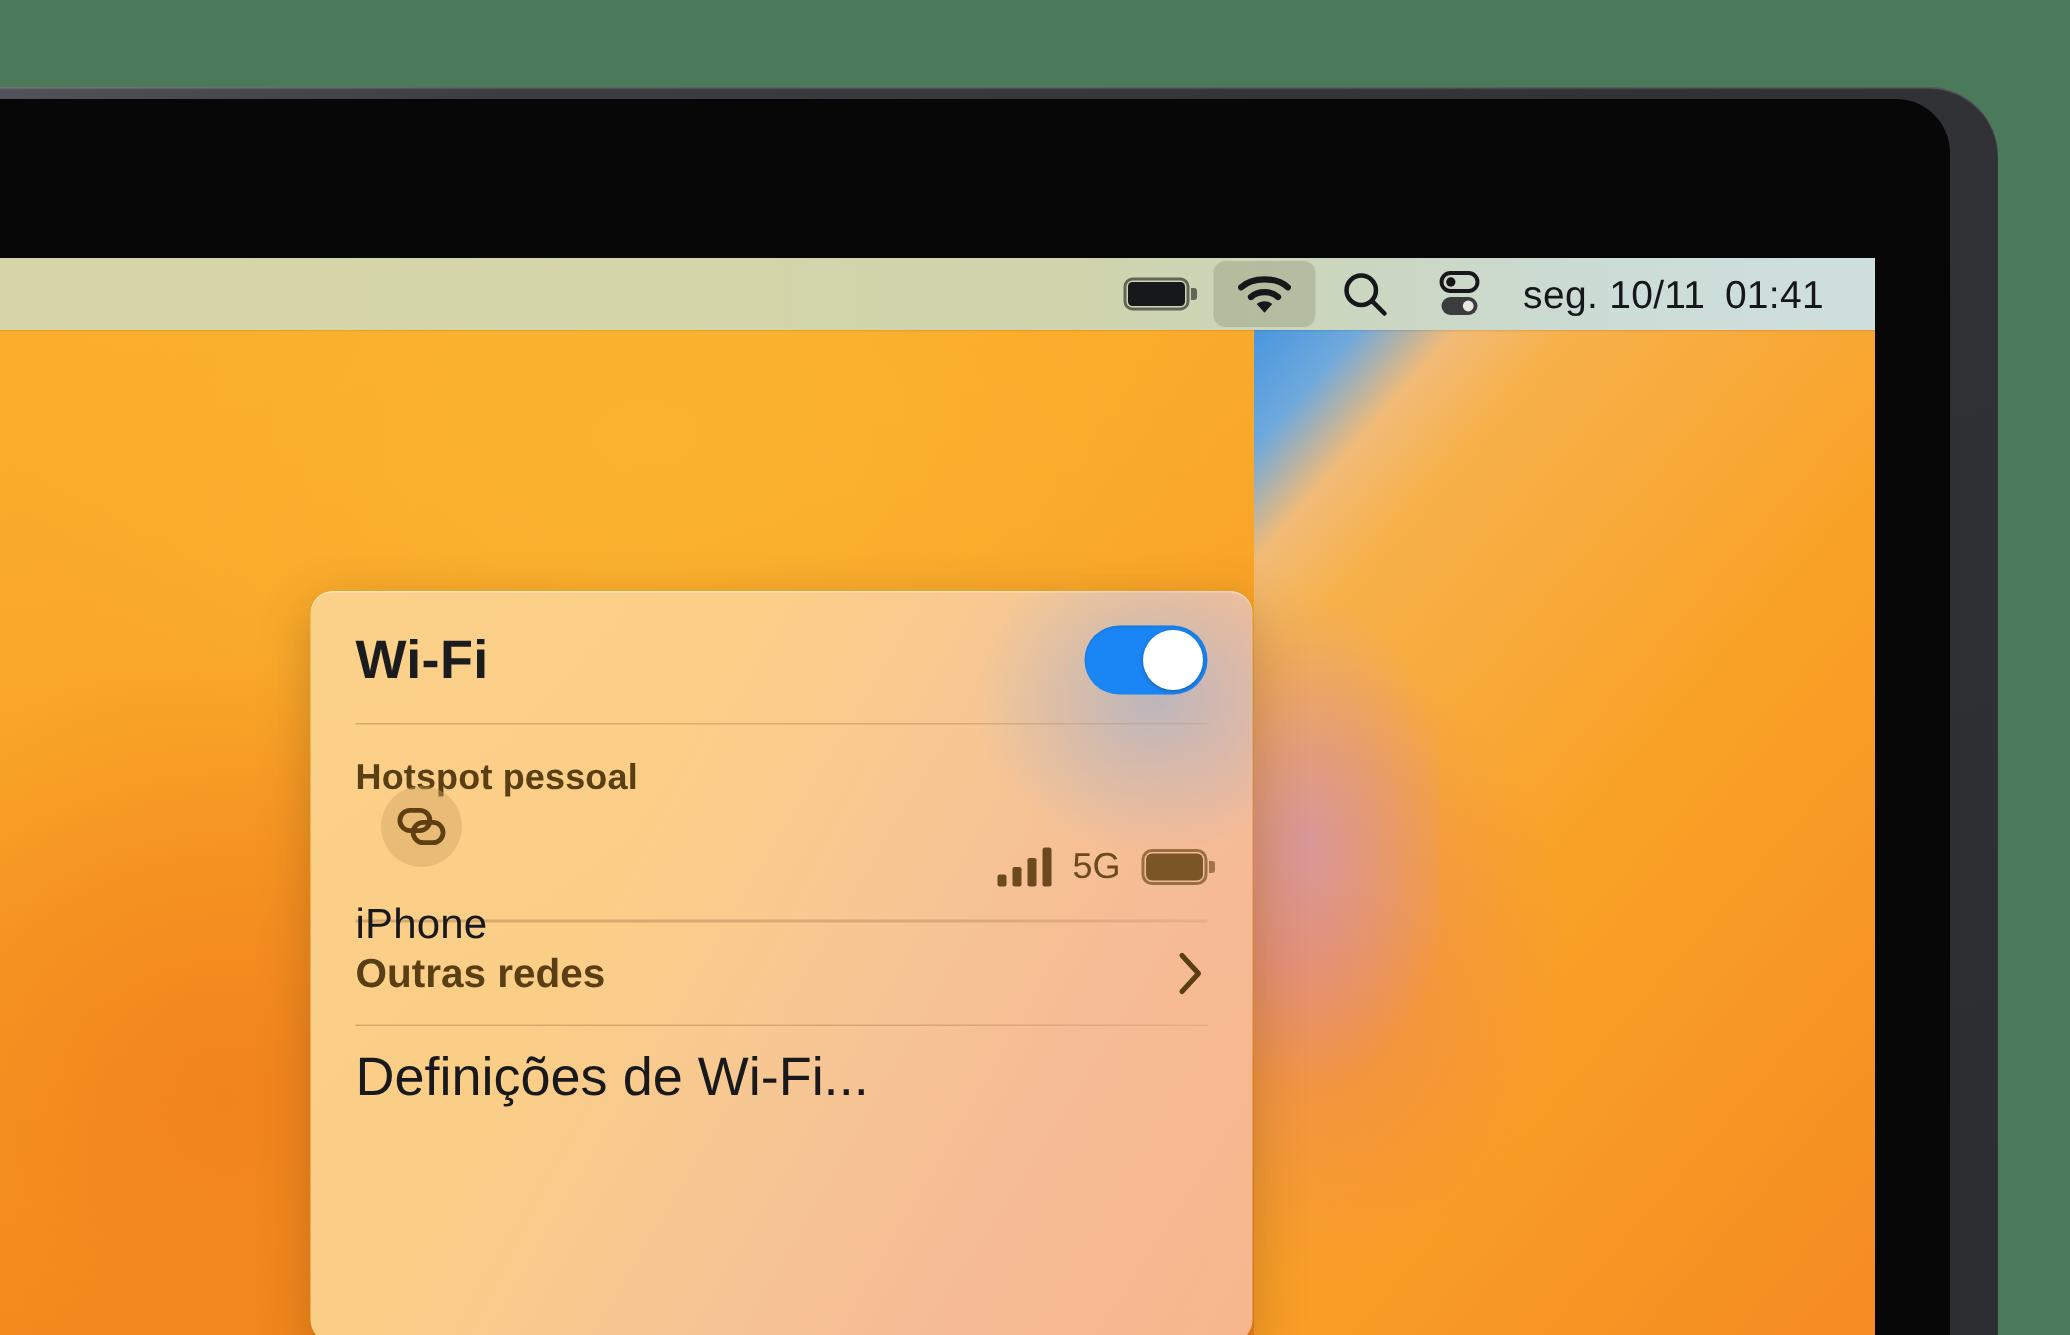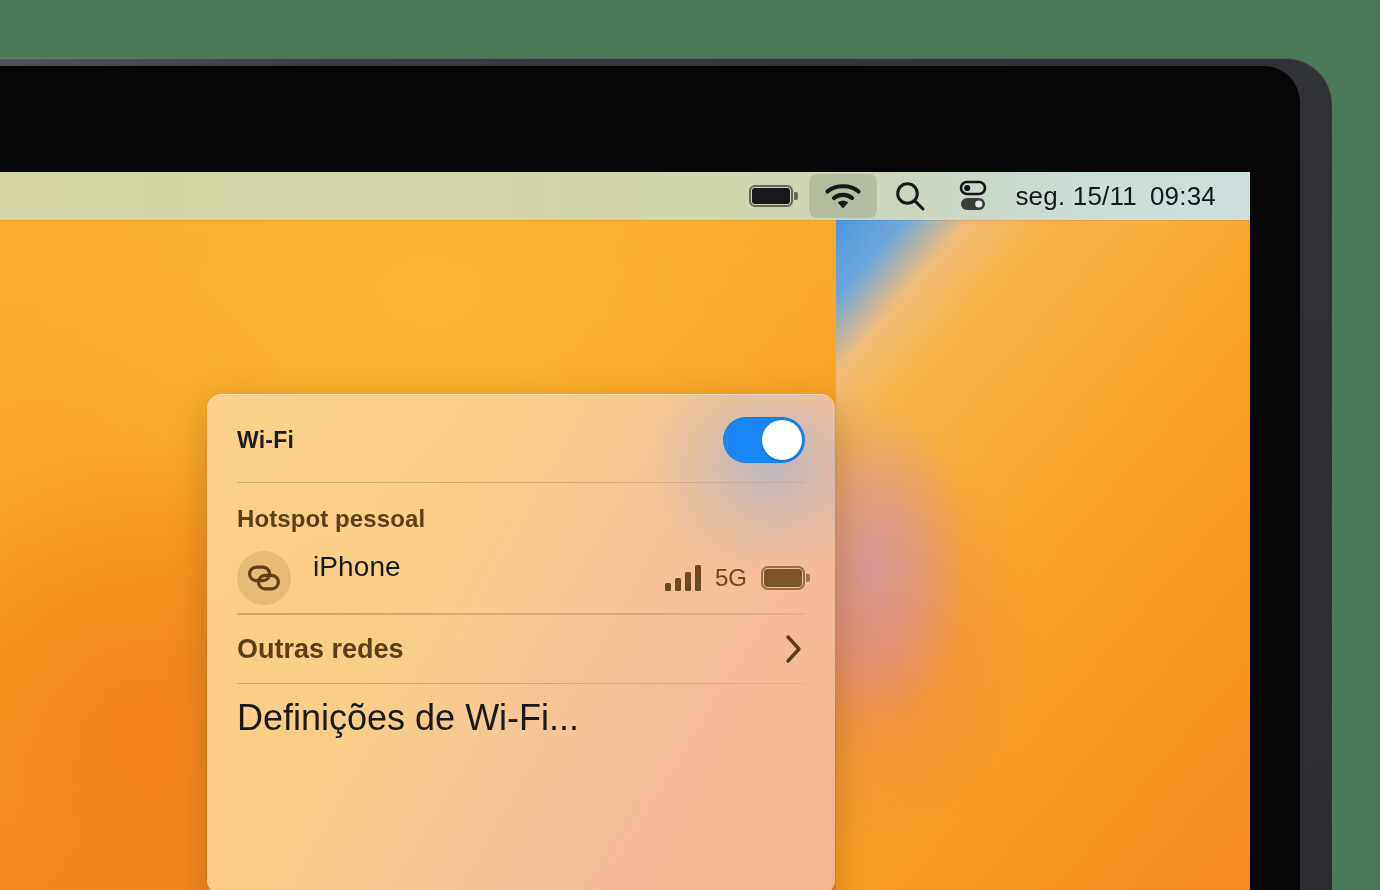--- a/index.html
+++ b/index.html
@@ -175,21 +175,21 @@
     min-height: 46px;
   }
 
   
   #wifi-header {
     height: 88px;
     justify-content: space-between;
     padding-top: 4px;
   }
   #wifi-title {
-    font-size: 23px;
+    font-size: 36px;
     font-weight: bold;
     color: #1b1c1e;
     letter-spacing: .2px;
   }
   
   #wifi-toggle {
     position: relative;
     width: 82px; height: 46px;
     border-radius: 23px;
     background: #1a86f5;
@@ -215,21 +215,21 @@
     font-weight: bold;
     color: #5b3f14;
     padding: 22px 0 10px 0;
     letter-spacing: .1px;
   }
 
   .net-row {
     height: 70px;
     justify-content: space-between;
   }
-  .net-left { display: flex; gap: 22px; }
+  .net-left { display: flex; align-items: center; gap: 22px; flex-direction: column; }
   .net-name {
     font-size: 28px;
     color: #18191c;
     letter-spacing: .1px;
   }
 
   
   .hotspot-icon {
     width: 54px; height: 54px;
     border-radius: 50%;
@@ -326,21 +326,21 @@
       <div class="mb-item">
         <svg width="36" height="34" viewBox="0 0 36 34">
           <rect x="6" y="3" width="24" height="12" rx="6" fill="none" stroke="#16171b" stroke-width="2.6"></rect>
           <circle cx="12.2" cy="9" r="3.1" fill="#16171b"></circle>
           <rect x="6" y="19" width="24" height="12" rx="6" fill="#3b3c3e"></rect>
           <circle cx="23.8" cy="25" r="3.6" fill="#e8ebe4"></circle>
         </svg>
       </div>
 
       <div id="mb-clock">
-        <span>seg. 15/11</span><span class="sep"></span><span>09:34</span>
+        <span>seg. 10/11</span><span class="sep"></span><span>01:41</span>
       </div>
     </div>
 
     <div id="panel">
       <div id="panel-tint"></div>
       <div id="panel-content">
 
         <div class="row" id="wifi-header">
           <span id="wifi-title">Wi-Fi</span>
           <span id="wifi-toggle">

